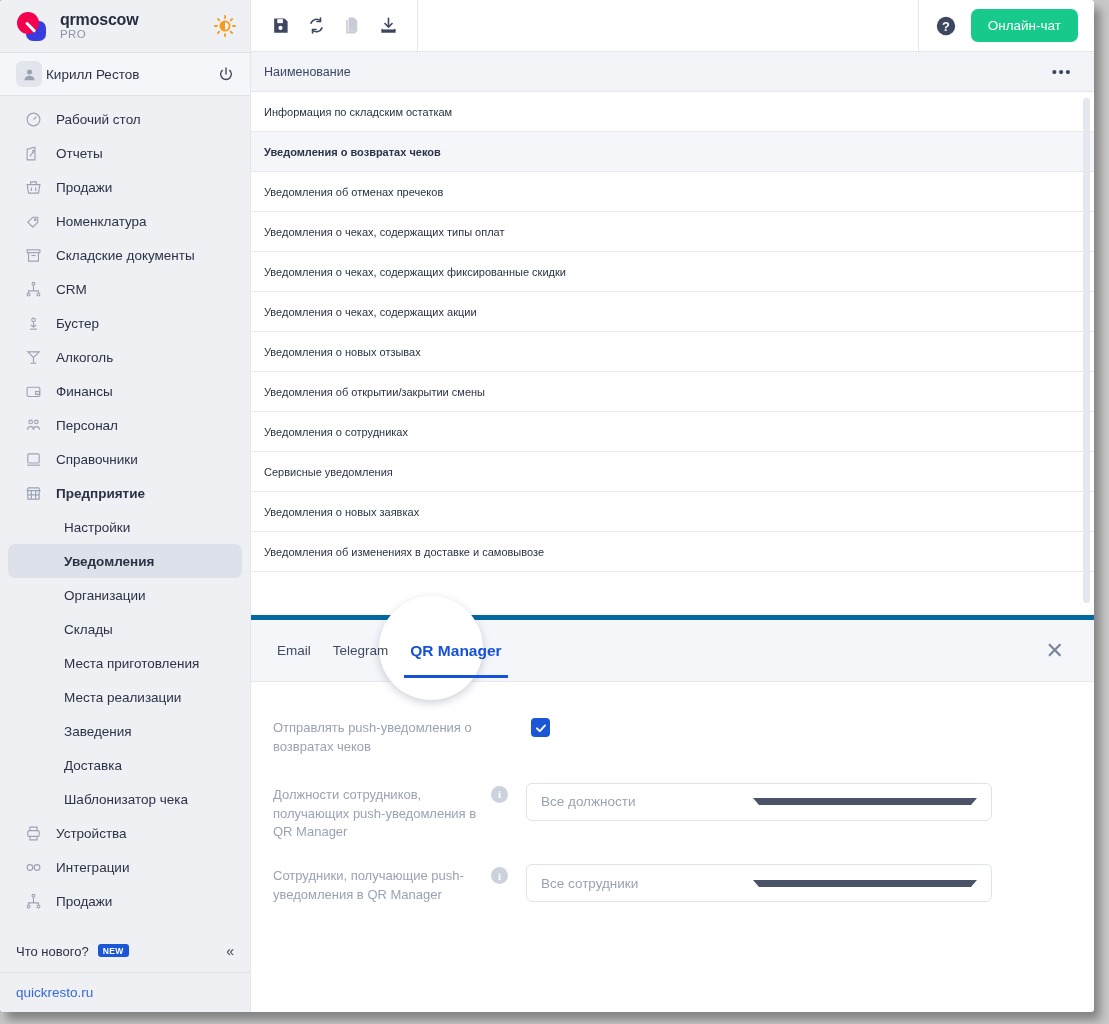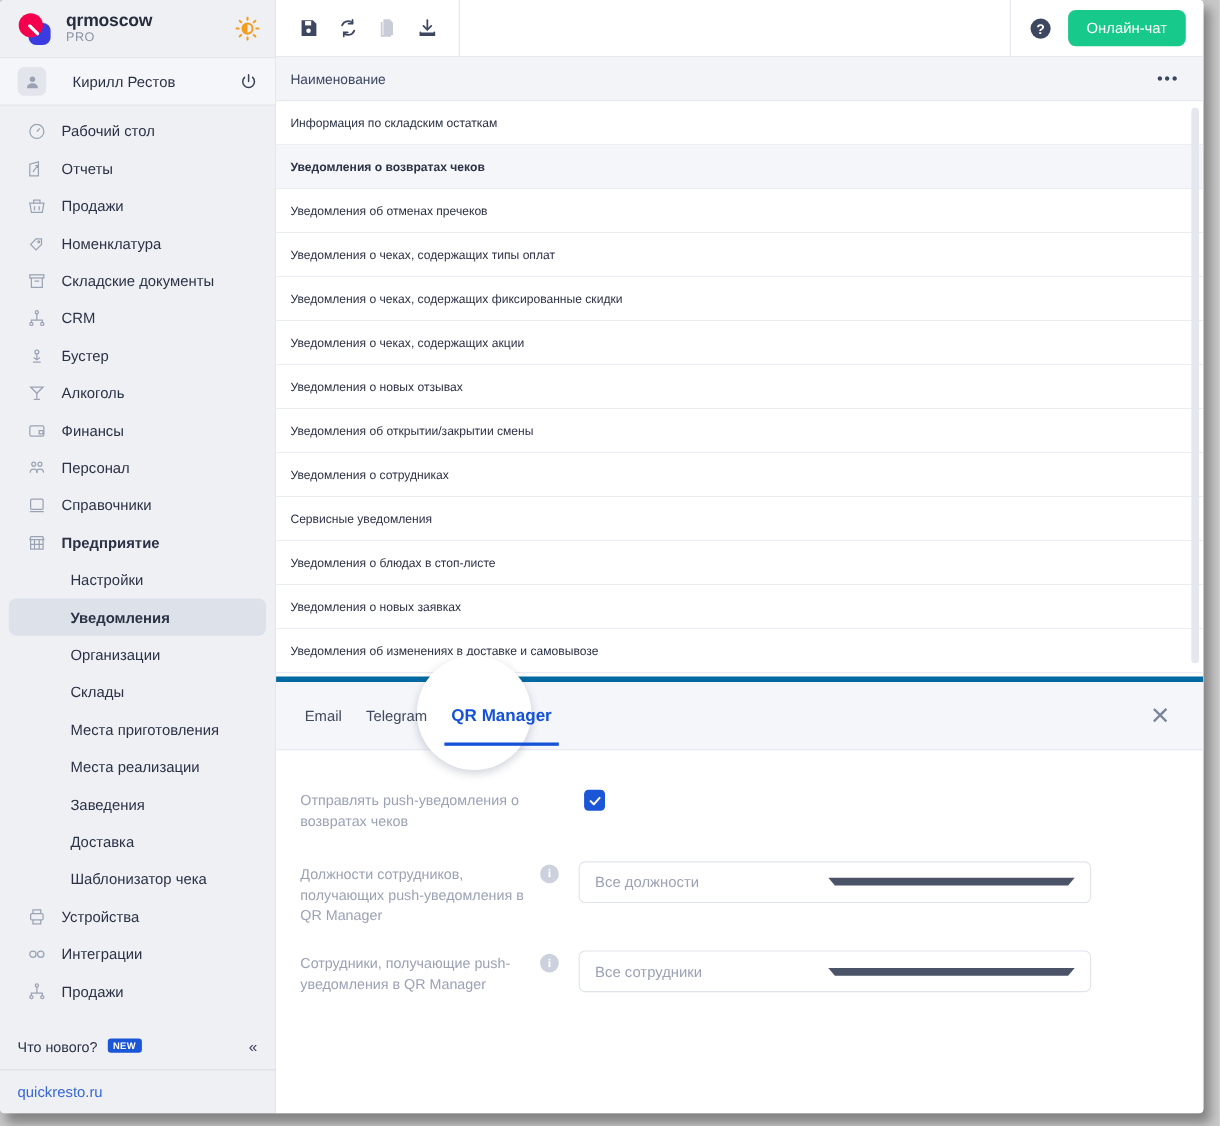--- a/index.html
+++ b/index.html
@@ -75,21 +75,21 @@
   .brand-name {
     font-size: 16px; font-weight: bold; color: #262d3d;
     letter-spacing: -0.2px;
   }
   .brand-sub { font-size: 11.5px; color: #8b93a5; letter-spacing: 0.4px; }
   .sun-icon { width: 22px; height: 22px; flex: 0 0 22px; cursor: pointer; }
 
   .user-row {
     height: 44px;
     display: flex; align-items: center;
-    padding: 0 16px; gap: 24px;
+    padding: 0 16px; gap: 4px;
     border-top: 1px solid #e0e3ea;
     border-bottom: 1px solid #e0e3ea;
     background: #f5f6f9;
     flex: 0 0 44px;
   }
   .avatar {
     width: 26px; height: 26px; border-radius: 6px;
     background: #e2e5ec;
     display: flex; align-items: center; justify-content: center;
     flex: 0 0 26px;
@@ -722,23 +722,20 @@
         <div class="row">
               <span>Уведомления об открытии/закрытии смены</span>
             </div>
         <div class="row">
               <span>Уведомления о сотрудниках</span>
             </div>
         <div class="row">
               <span>Сервисные уведомления</span>
             </div>
         <div class="row">
-              <span>Уведомления о блюдах в стоп-листе</span>
-            </div>
-        <div class="row">
               <span>Уведомления о новых заявках</span>
             </div>
         <div class="row">
               <span>Уведомления об изменениях в доставке и самовывозе</span>
             </div>
       </div>
       <div class="vscroll"></div>
     </div>
 
     <div class="detail">

